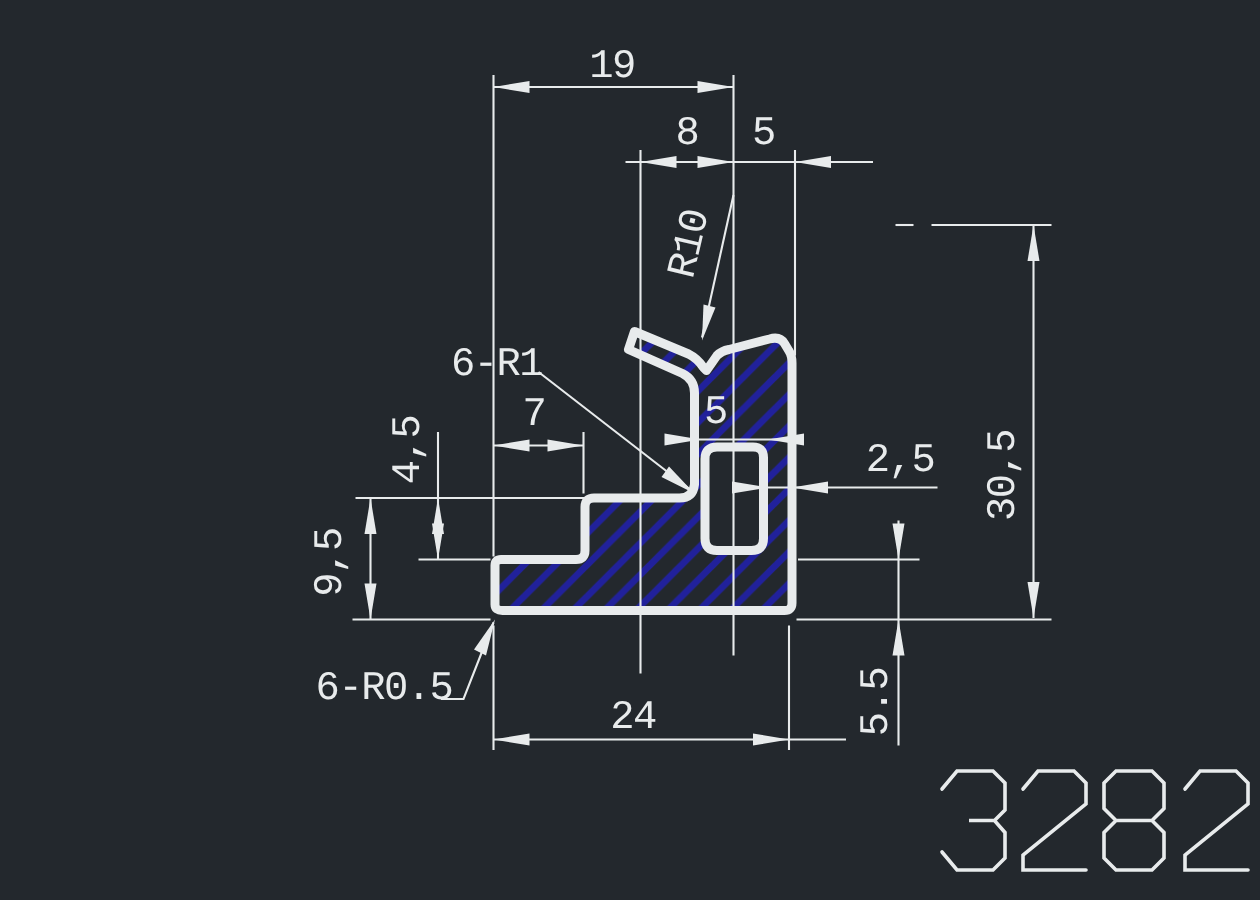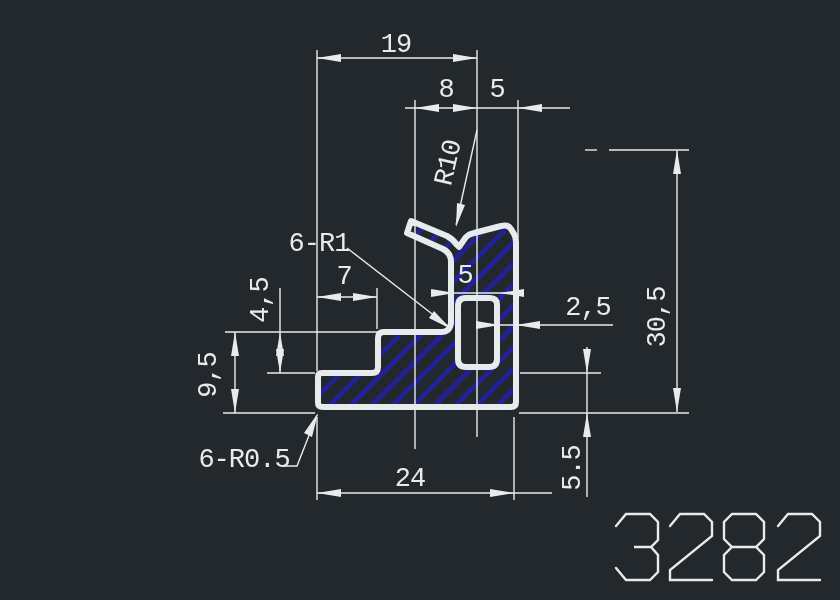--- a/index.html
+++ b/index.html
@@ -1,16 +1,16 @@
 <!DOCTYPE html>
 <html><head>
 <meta charset="utf-8">
 <style>
   html,body{margin:0;padding:0;width:840px;height:600px;overflow:hidden;background:#23282d;}
-  .canvas-wrap{position:absolute;inset:0;}
+  .canvas-wrap{position:absolute;inset:0;margin-left:12px;}
   svg{display:block;}
   text{font-family:"Liberation Mono","DejaVu Sans Mono",monospace;font-size:27px;}
   .dimtext{letter-spacing:-1px;}
 </style>
 </head>
 <body>
 
 <div class="canvas-wrap">
 <svg width="840" height="600" viewBox="0 0 840 600">
   <defs>

